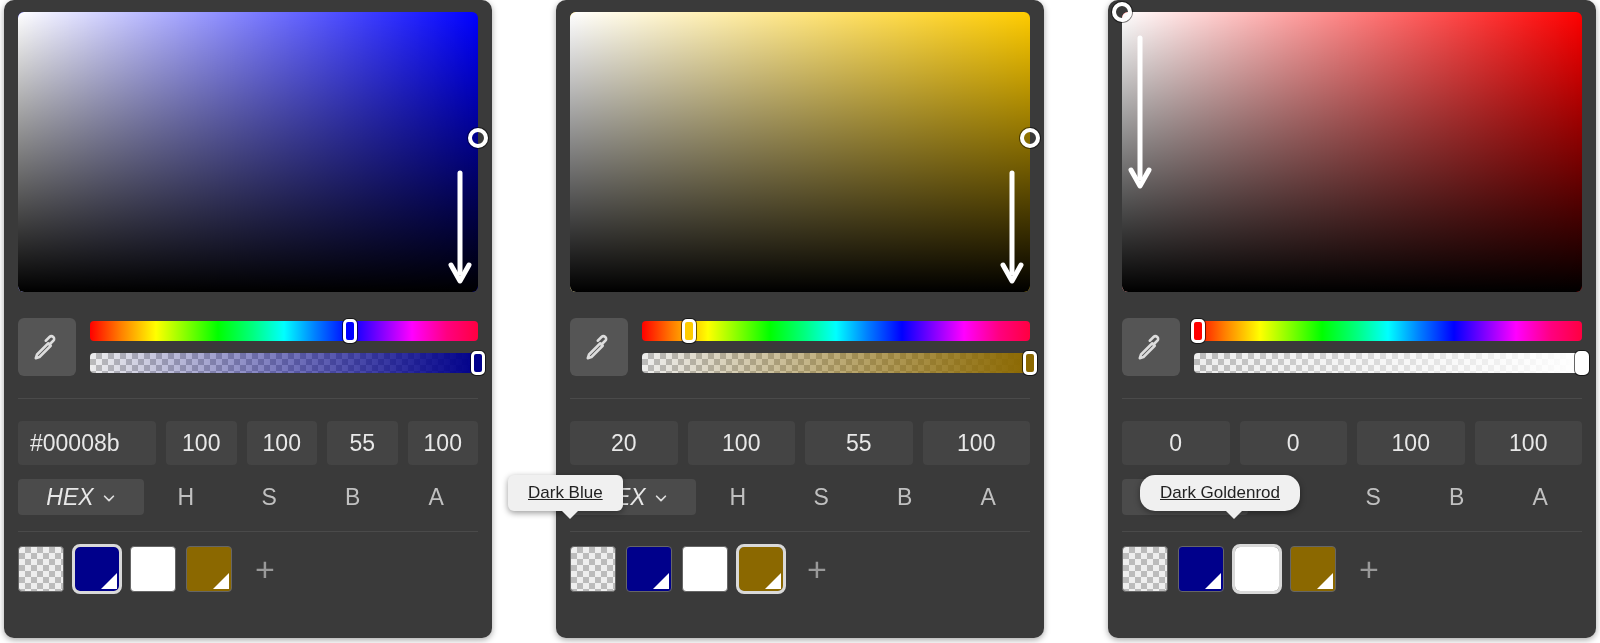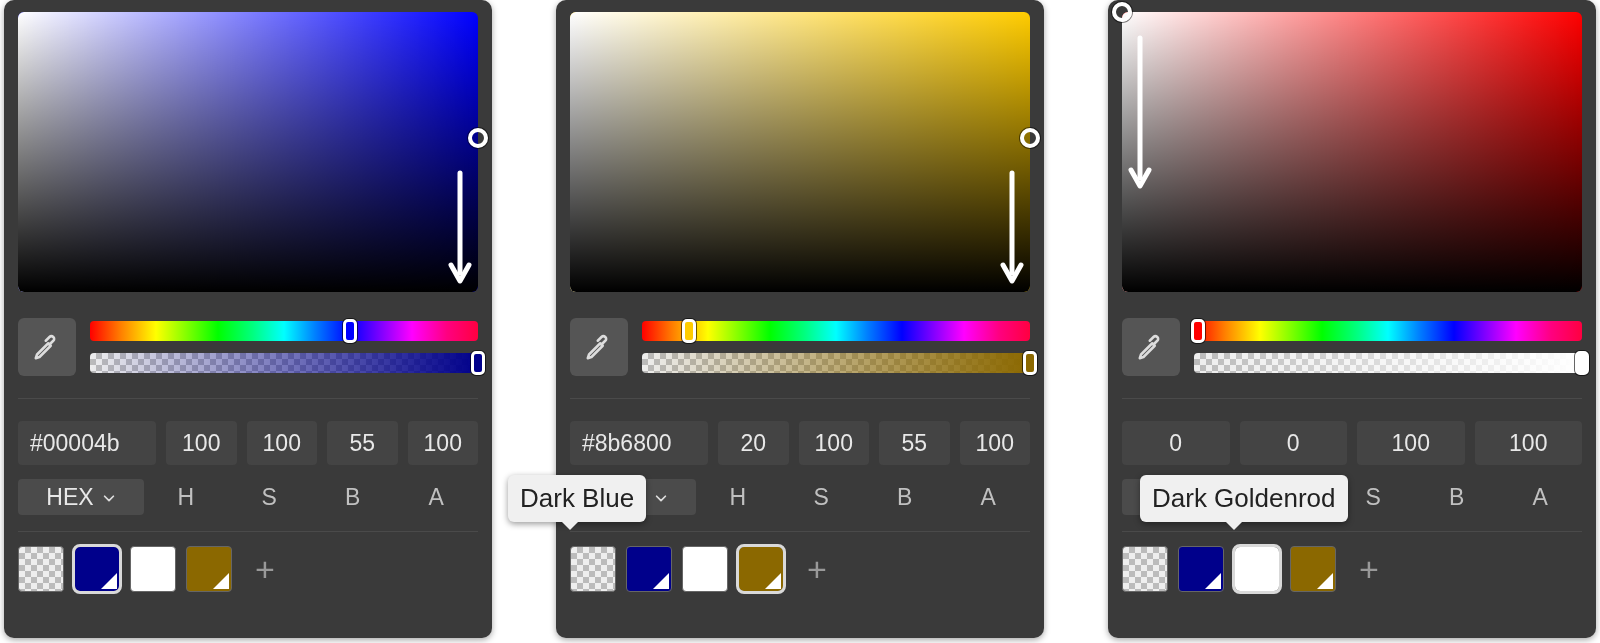--- a/index.html
+++ b/index.html
@@ -164,20 +164,21 @@
     position: relative;
   }
   .mode-dd {
     flex: 0 0 126px;
     height: 36px;
     background: #4b4b4b;
     border-radius: 4px;
     display:flex; align-items:center; justify-content:center;
     gap: 8px;
     color: var(--text);
+    font-style: italic;
   }
   .mode-dd svg { width:14px; height:14px; }
   .channel-labels {
     flex: 1 1 auto;
     display:flex;
   }
   .channel-labels span {
     flex:1 1 0;
     text-align:center;
     color: var(--text-dim);
@@ -225,26 +226,27 @@
     font-size: 34px;
     line-height: 1;
     user-select: none;
   }
 
   
   .tooltip {
     position: absolute;
     background: var(--tooltip-bg);
     color: var(--tooltip-text);
-    font-size: 26px;
-    padding: 8px 12px;
+    font-size: 17px;
+    padding: 8px 20px;
     border-radius: 6px;
     box-shadow: 0 2px 6px rgba(0,0,0,0.4);
     white-space: nowrap;
     z-index: 10;
+    text-decoration: underline;
   }
   .tooltip::after {
     content: "";
     position: absolute;
     bottom: -8px;
     width: 0; height: 0;
     border-style: solid;
     border-width: 8px 8px 0 8px;
     border-color: var(--tooltip-bg) transparent transparent transparent;
   }
@@ -282,21 +284,21 @@
           </div>
           <div class="slider">
             <div class="slider-track alpha-checker"></div>
             <div class="alpha-overlay" style="background: linear-gradient(to right, rgba(0, 0, 0, 0), rgb(0, 0, 139));"></div>
             <div class="slider-handle" style="left: 100%; background: rgb(0, 0, 139);"></div>
           </div>
         </div>
       </div>
       <div class="hairline"></div>
       <div class="inputs-row">
-        <div class="field hex">#00004b</div>
+        <div class="field hex">#00008b</div>
         <div class="field num">100</div>
         <div class="field num">100</div>
         <div class="field num">55</div>
         <div class="field num">100</div>
       </div>
       <div class="dropdown-row" style="position: relative;">
         <div class="mode-dd">
           <span>HEX</span>
           <span><svg viewBox="0 0 16 16" fill="none" stroke="#ddd" stroke-width="2" stroke-linecap="round" stroke-linejoin="round">
               <polyline points="3,6 8,11 13,6"></polyline>
@@ -356,41 +358,40 @@
           </div>
           <div class="slider">
             <div class="slider-track alpha-checker"></div>
             <div class="alpha-overlay" style="background: linear-gradient(to right, rgba(0, 0, 0, 0), rgb(139, 104, 0));"></div>
             <div class="slider-handle" style="left: 100%; background: rgb(139, 104, 0);"></div>
           </div>
         </div>
       </div>
       <div class="hairline"></div>
       <div class="inputs-row">
-        <div class="field hex">#8b6800</div>
         <div class="field num">20</div>
         <div class="field num">100</div>
         <div class="field num">55</div>
         <div class="field num">100</div>
       </div>
       <div class="dropdown-row" style="position: relative;">
         <div class="mode-dd">
           <span>HEX</span>
           <span><svg viewBox="0 0 16 16" fill="none" stroke="#ddd" stroke-width="2" stroke-linecap="round" stroke-linejoin="round">
               <polyline points="3,6 8,11 13,6"></polyline>
             </svg></span>
         </div>
         <div class="channel-labels">
           <span>H</span>
           <span>S</span>
           <span>B</span>
           <span>A</span>
         </div>
         <div style="position: relative; height: 0px;">
-          <div class="tooltip tip-1" style="left: 110px; top: -4px; position: absolute;">Dark Goldenrod</div>
+          <div class="tooltip tip-1" style="left: 110px; top: -4px; position: absolute; border-radius: 15px;">Dark Goldenrod</div>
         </div>
       </div>
       <div class="hairline2"></div>
       <div class="swatches-row">
         <div class="swatch alpha-checker"></div>
         <div class="swatch" style="background: rgb(0, 0, 139);">
           <div class="tri"></div>
         </div>
         <div class="swatch" style="background: rgb(255, 255, 255);">
           <div class="tri"></div>

